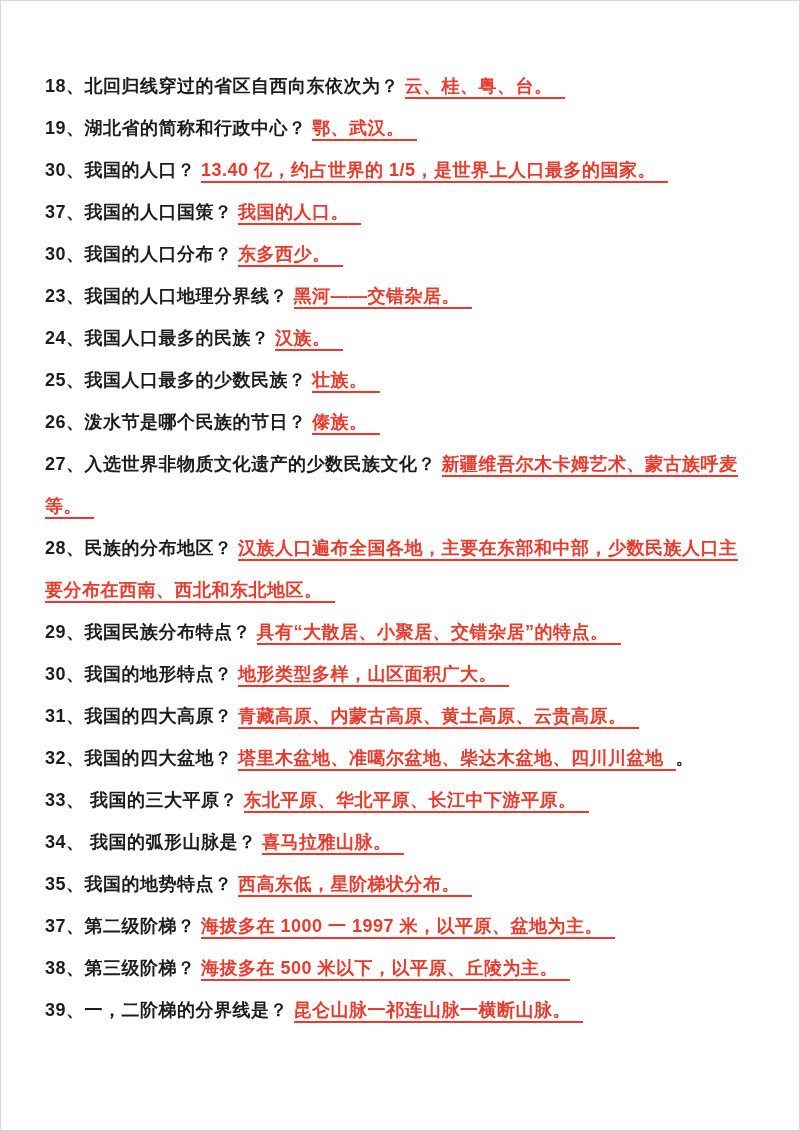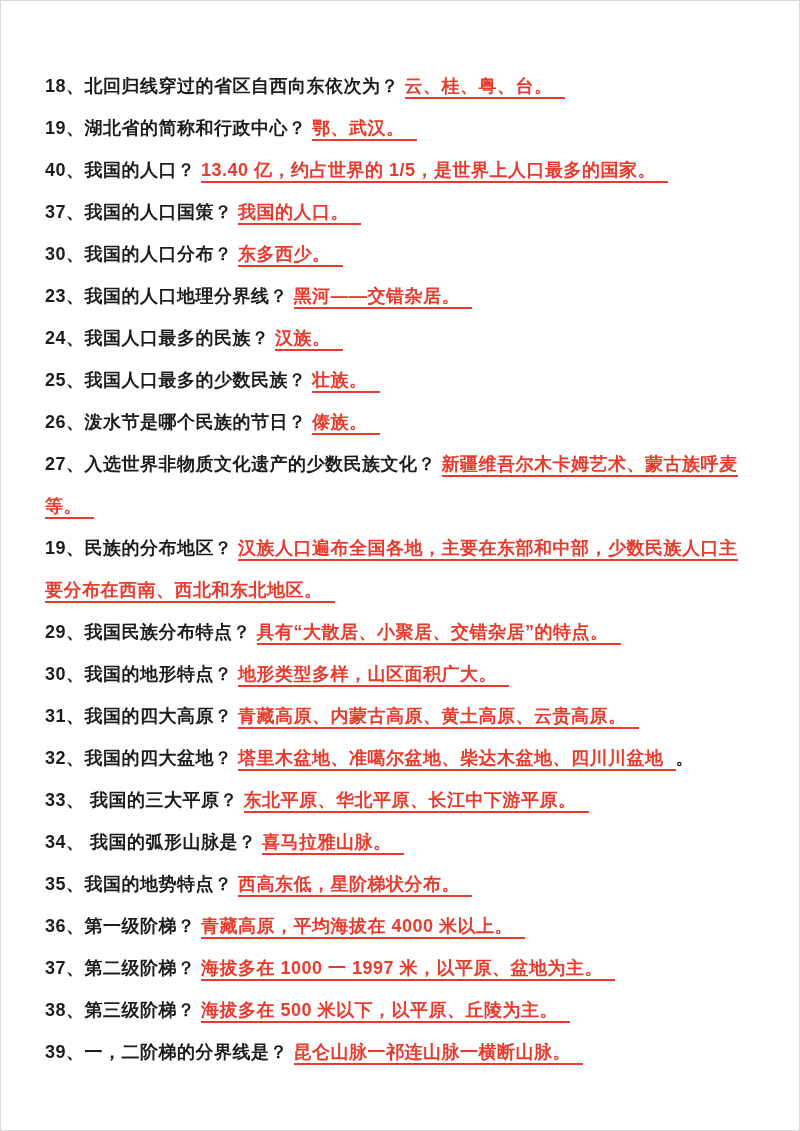--- a/index.html
+++ b/index.html
@@ -45,53 +45,52 @@
 </style>
 </head>
 <body>
 
 <div class="page">
   <div class="content" id="qa-list">
   <p class="qa-row"><span class="q">18、北回归线穿过的省区自西向东依次为？ </span><span class="a">云、桂、粤、台。</span></p>
 
   <p class="qa-row"><span class="q">19、湖北省的简称和行政中心？ </span><span class="a">鄂、武汉。</span></p>
 
-  <p class="qa-row"><span class="q">40、我国的人口？ </span><span class="a">13.40 亿，约占世界的 1/5，是世界上人口最多的国家。</span></p>
+  <p class="qa-row"><span class="q">30、我国的人口？ </span><span class="a">13.40 亿，约占世界的 1/5，是世界上人口最多的国家。</span></p>
 
   <p class="qa-row"><span class="q">37、我国的人口国策？ </span><span class="a">我国的人口。</span></p>
 
   <p class="qa-row"><span class="q">30、我国的人口分布？ </span><span class="a">东多西少。</span></p>
 
   <p class="qa-row"><span class="q">23、我国的人口地理分界线？ </span><span class="a">黑河——交错杂居。</span></p>
 
   <p class="qa-row"><span class="q">24、我国人口最多的民族？ </span><span class="a">汉族。</span></p>
 
   <p class="qa-row"><span class="q">25、我国人口最多的少数民族？ </span><span class="a">壮族。</span></p>
 
   <p class="qa-row"><span class="q">26、泼水节是哪个民族的节日？ </span><span class="a">傣族。</span></p>
 
   <p class="qa-row"><span class="q">27、入选世界非物质文化遗产的少数民族文化？ </span><span class="a">新疆维吾尔木卡姆艺术、蒙古族呼麦等。</span></p>
 
-  <p class="qa-row"><span class="q">19、民族的分布地区？ </span><span class="a">汉族人口遍布全国各地，主要在东部和中部，少数民族人口主要分布在西南、西北和东北地区。</span></p>
+  <p class="qa-row"><span class="q">28、民族的分布地区？ </span><span class="a">汉族人口遍布全国各地，主要在东部和中部，少数民族人口主要分布在西南、西北和东北地区。</span></p>
 
   <p class="qa-row"><span class="q">29、我国民族分布特点？ </span><span class="a">具有“大散居、小聚居、交错杂居”的特点。</span></p>
 
   <p class="qa-row"><span class="q">30、我国的地形特点？ </span><span class="a">地形类型多样，山区面积广大。</span></p>
 
   <p class="qa-row"><span class="q">31、我国的四大高原？ </span><span class="a">青藏高原、内蒙古高原、黄土高原、云贵高原。</span></p>
 
   <p class="qa-row"><span class="q">32、我国的四大盆地？ </span><span class="a">塔里木盆地、准噶尔盆地、柴达木盆地、四川川盆地</span><span class="sfx">。</span></p>
 
   <p class="qa-row"><span class="q">33、 我国的三大平原？ </span><span class="a">东北平原、华北平原、长江中下游平原。</span></p>
 
   <p class="qa-row"><span class="q">34、 我国的弧形山脉是？ </span><span class="a">喜马拉雅山脉。</span></p>
 
   <p class="qa-row"><span class="q">35、我国的地势特点？ </span><span class="a">西高东低，星阶梯状分布。</span></p>
 
-  <p class="qa-row"><span class="q">36、第一级阶梯？ </span><span class="a">青藏高原，平均海拔在 4000 米以上。</span></p>
 
   <p class="qa-row"><span class="q">37、第二级阶梯？ </span><span class="a">海拔多在 1000 一 1997 米，以平原、盆地为主。</span></p>
 
   <p class="qa-row"><span class="q">38、第三级阶梯？ </span><span class="a">海拔多在 500 米以下，以平原、丘陵为主。</span></p>
 
   <p class="qa-row"><span class="q">39、一，二阶梯的分界线是？ </span><span class="a">昆仑山脉一祁连山脉一横断山脉。</span></p>
 </div>
 </div>
 
 </body></html>

